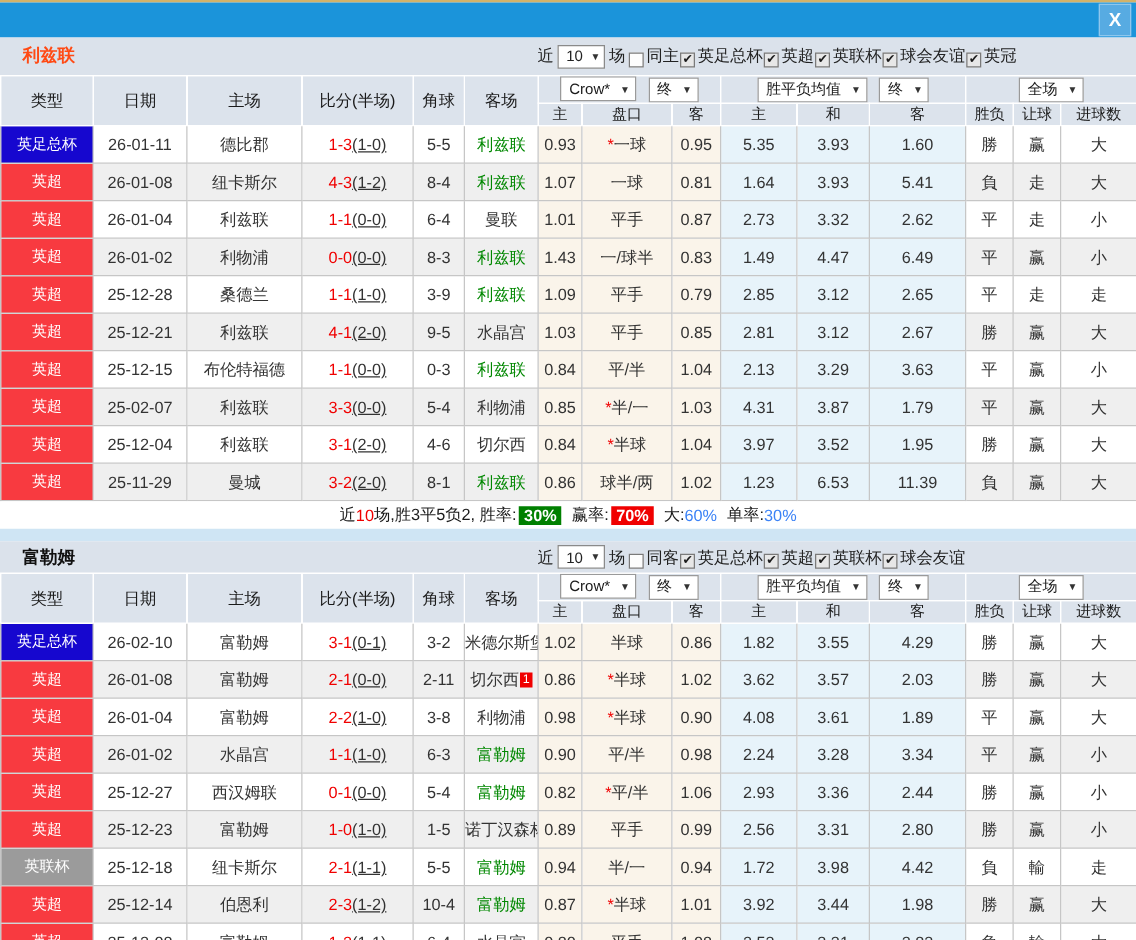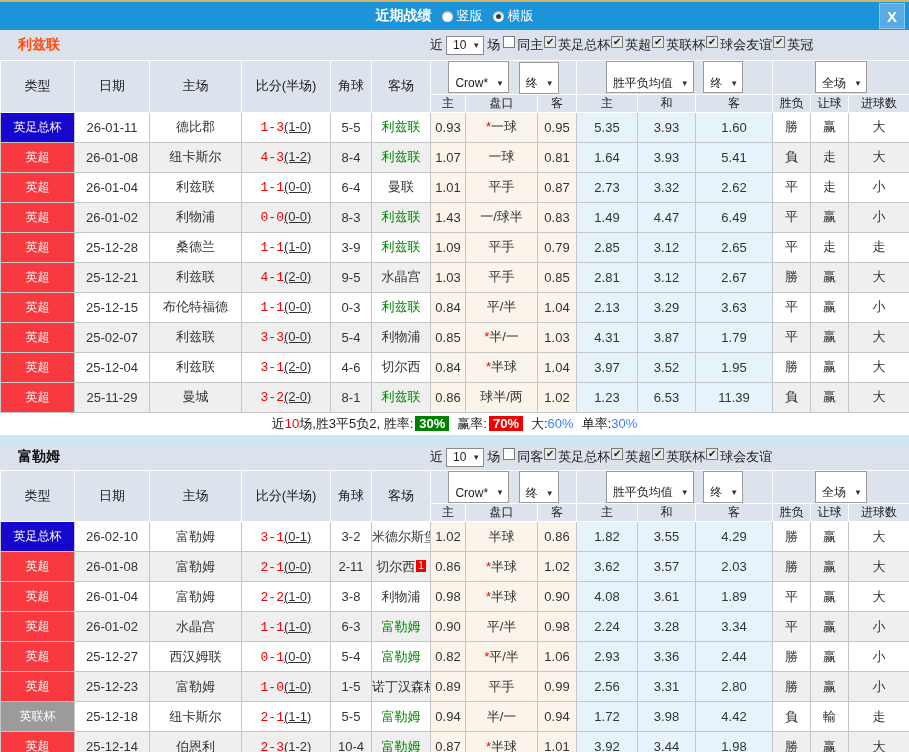--- a/index.html
+++ b/index.html
@@ -16,65 +16,58 @@
   .filterbar{height:30px;background:#dbe2eb;position:relative;font-size:13px;color:#222;}
   .filterbar.small{height:25px;}
   .teamname{position:absolute;left:18px;top:0;bottom:0;display:flex;align-items:center;font-weight:bold;font-size:14px;}
   .controls{position:absolute;left:430px;top:0;bottom:0;display:flex;align-items:center;white-space:nowrap;}
   .controls > *{margin-right:3px;}
   .numsel{background:#fff;border:1px solid #8a8a8a;height:17px;display:inline-flex;align-items:center;padding:0 3px 0 6px;font-size:12px;}
   .numsel .arr{margin-left:6px;}
   .arr{font-size:8px;color:#333;}
   .cb{width:12px;height:12px;border:1px solid #7a7a7a;background:#fdfdfd;display:inline-flex;align-items:center;justify-content:center;font-size:10px;line-height:1;color:#1a1a1a;margin-right:2px;box-sizing:border-box;}
   .cb.on{background:#e7e7e7;}
-  .lg{display:inline-flex;align-items:flex-start;margin-right:1px;}
+  .lg{display:inline-flex;align-items:flex-end;margin-right:1px;}
   .leagues{display:inline-flex;align-items:center;}
   table.grid{border-collapse:collapse;table-layout:fixed;width:909px;}
   .grid td{border:1px solid #c6c6c6;text-align:center;font-size:13px;color:#333;height:29px;padding:0;overflow:hidden;white-space:nowrap;}
   .grid thead td{background:#dce3ec;border:1px solid #fff;color:#1a1a1a;}
   .grid thead tr.hrowA td{height:21px;}
   .grid thead tr.hrowB td{height:15px;font-size:12px;}
   tr.even td{background:#efefef;}
   td.oddsc{background:#faf4ea !important;}
   td.avgc{background:#e7f3fa !important;}
   td.type{color:#fff;font-size:12px;}
   td.t-blue{background:#1607cf !important;}
   td.t-red{background:#f83a40 !important;}
   td.t-gray{background:#9b9b9b !important;}
   .focal{color:#008800;}
-  .ft{color:#f00000;font-family:Liberation Mono, monospace;}
+  .ft{color:#f00000;}
   .ht{color:#333;text-decoration:underline;}
   .c-win{color:#e60000;}
   .c-draw{color:#1414e6;}
   .c-lose{color:#008800;}
   .star{color:#f00000;}
   .badge{display:inline-block;background:#f00000;color:#fff;font-size:10px;line-height:12px;padding:0 2px;margin-left:1px;vertical-align:2px;}
-  .sel{display:inline-flex;align-items:center;background:#fff;border:1px solid #9a9a9a;height:18px;padding:12px 4px 0 6px;font-size:12px;margin:0 3px;cursor:pointer;}
+  .sel{display:inline-flex;align-items:center;background:#fff;border:1px solid #9a9a9a;height:18px;padding:0 4px 0 6px;font-size:12px;margin:0 3px;cursor:pointer;}
   .sel .arr{margin-left:8px;}
   .summary{height:22px;display:flex;align-items:center;justify-content:center;font-size:13px;color:#1a1a1a;background:#fff;}
   .summary .sp{margin-left:8px;}
   .pct-green{background:#008000;color:#fff;font-weight:bold;padding:0 4px;margin-left:2px;}
   .pct-red{background:#f00000;color:#fff;font-weight:bold;padding:0 4px;margin-left:2px;}
   .blueval{color:#3b82f6;}
   .rednum{color:#f00000;}
   .sep{height:10px;background:#cfe5f4;}
 </style>
 </head>
 <body>
 
 <div class="topstrip"></div>
 
 <div class="titlebar">
-  <div class="titlecluster">
-    <span class="title">近期战绩</span>
-    <span class="radio"></span>
-    <span class="rlabel">竖版</span>
-    <span class="radio on"></span>
-    <span class="rlabel">横版</span>
-  </div>
   <div class="closebtn">
       <span>X</span>
     </div>
 </div>
 
 <div class="filterbar">
   <span class="teamname" style="color: rgb(255, 74, 20);">利兹联</span>
   <span class="controls">
     <span>近</span>
     <span class="numsel">

